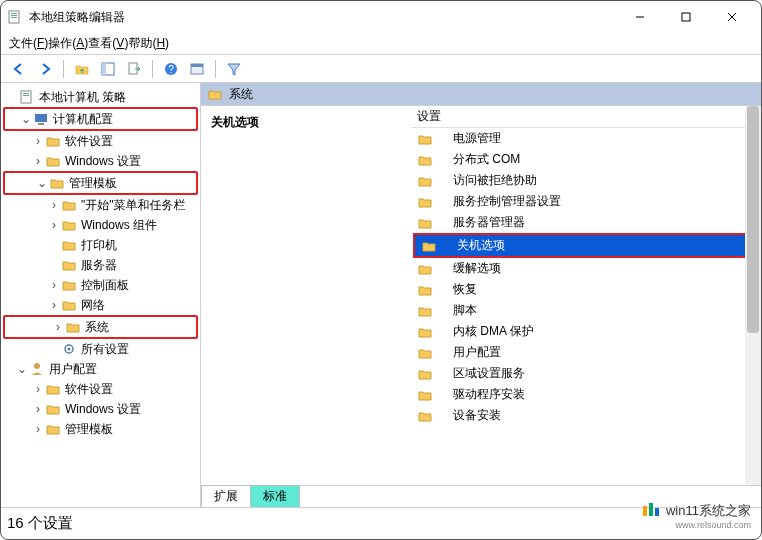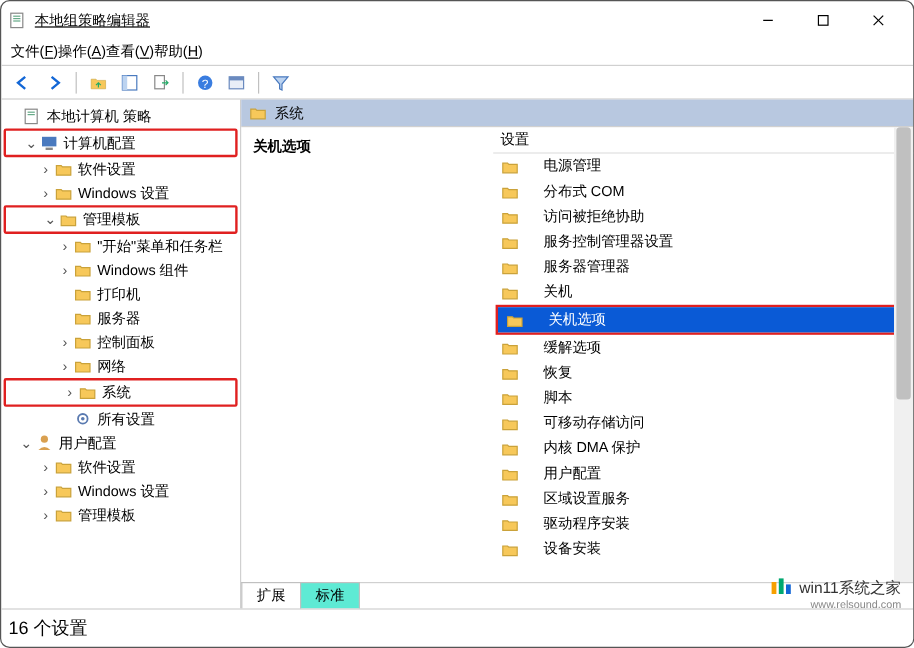--- a/index.html
+++ b/index.html
@@ -1,20 +1,20 @@
 <!DOCTYPE html>
 <html><head>
 <meta charset="utf-8">
 <style>
 * { box-sizing: border-box; margin: 0; padding: 0; font-family: "Microsoft YaHei", "Segoe UI", sans-serif; }
 html, body { width: 762px; height: 540px; overflow: hidden; background: #fff; }
 .window { width: 762px; height: 540px; border: 1px solid #555; border-radius: 8px; background: #fff; display: flex; flex-direction: column; position: relative; overflow: hidden; }
 
 
-.titlebar { height: 32px; display: flex; align-items: center; padding: 0 6px; text-decoration: underline; }
+.titlebar { height: 32px; display: flex; align-items: center; padding: 0 6px; }
 .titlebar .app-icon { width: 16px; height: 16px; margin-right: 6px; }
 .titlebar .title { font-size: 12px; flex: 1; }
 .winbtn { width: 46px; height: 32px; display: flex; align-items: center; justify-content: center; }
 .winbtn svg { width: 10px; height: 10px; }
 
 
 .menubar { height: 22px; display: flex; align-items: center; padding: 0 8px; font-size: 12px; border-bottom: 1px solid #d0d0d0; }
 .menubar span u { text-decoration: underline; }
 
 
@@ -48,21 +48,21 @@
 .rp-scroll { position: absolute; right: 0; top: 0; bottom: 0; width: 16px; display: flex; flex-direction: column; }
 .rp-scroll .track { flex: 1; background: #f0f0f0; position: relative; }
 .rp-scroll .thumb { position: absolute; left: 2px; right: 2px; top: 0; height: 60%; background: #c0c0c0; border-radius: 3px; }
 
 .rp-tabs { height: 22px; display: flex; align-items: flex-end; border-top: 1px solid #d0d0d0; font-size: 12px; }
 .rp-tab { padding: 2px 12px; border: 1px solid #c0c0c0; border-bottom: none; background: #5eead4; margin-right: -1px; }
 .rp-tab.active { background: #fff; }
 
 .statusbar { height: 32px; padding: 0 6px; font-size: 15px; display: flex; align-items: center; border-top: 1px solid #d0d0d0; }
 
-.watermark { position: absolute; right: 10px; bottom: 40px; display: flex; align-items: flex-end; font-size: 13px; color: #333; gap: 6px; pointer-events: none; }
+.watermark { position: absolute; right: 10px; bottom: 19px; display: flex; align-items: flex-end; font-size: 13px; color: #333; gap: 6px; pointer-events: none; }
 .watermark .logo { width: 18px; height: 18px; }
 .watermark .sub { font-size: 9px; color: #888; position: absolute; right: 0; bottom: -10px; }
 
 
 .folder-icon { fill: #f7c85a; stroke: #caa23a; stroke-width: 0.5; }
 .folder-closed { fill: #f7c85a; stroke: #caa23a; }
 .gear { stroke: #5a7ab0; fill: none; stroke-width: 1.5; }
 .doc-icon { fill: #fff; stroke: #888; }
 </style>
 </head>
@@ -333,26 +333,20 @@
                   <path class="folder-closed" d="M2 5 h4 l1 1 h7 v7 h-12 z"></path>
                 </svg>
                 <span>服务控制管理器设置</span>
               </div>
               <div class="rp-item">
                 <svg class="icon" viewBox="0 0 16 16">
                   <path class="folder-closed" d="M2 5 h4 l1 1 h7 v7 h-12 z"></path>
                 </svg>
                 <span>服务器管理器</span>
               </div>
-              <div class="rp-item">
-                <svg class="icon" viewBox="0 0 16 16">
-                  <path class="folder-closed" d="M2 5 h4 l1 1 h7 v7 h-12 z"></path>
-                </svg>
-                <span>关机</span>
-              </div>
               <div class="sel-wrap">
                 <div class="rp-item selected">
                   <svg class="icon" viewBox="0 0 16 16">
                     <path class="folder-closed" d="M2 5 h4 l1 1 h7 v7 h-12 z"></path>
                   </svg>
                   <span>关机选项</span>
                 </div>
               </div>
               <div class="rp-item">
                 <svg class="icon" viewBox="0 0 16 16">
@@ -364,26 +358,20 @@
                 <svg class="icon" viewBox="0 0 16 16">
                   <path class="folder-closed" d="M2 5 h4 l1 1 h7 v7 h-12 z"></path>
                 </svg>
                 <span>恢复</span>
               </div>
               <div class="rp-item">
                 <svg class="icon" viewBox="0 0 16 16">
                   <path class="folder-closed" d="M2 5 h4 l1 1 h7 v7 h-12 z"></path>
                 </svg>
                 <span>脚本</span>
-              </div>
-              <div class="rp-item">
-                <svg class="icon" viewBox="0 0 16 16">
-                  <path class="folder-closed" d="M2 5 h4 l1 1 h7 v7 h-12 z"></path>
-                </svg>
-                <span>可移动存储访问</span>
               </div>
               <div class="rp-item">
                 <svg class="icon" viewBox="0 0 16 16">
                   <path class="folder-closed" d="M2 5 h4 l1 1 h7 v7 h-12 z"></path>
                 </svg>
                 <span>内核 DMA 保护</span>
               </div>
               <div class="rp-item">
                 <svg class="icon" viewBox="0 0 16 16">
                   <path class="folder-closed" d="M2 5 h4 l1 1 h7 v7 h-12 z"></path>

